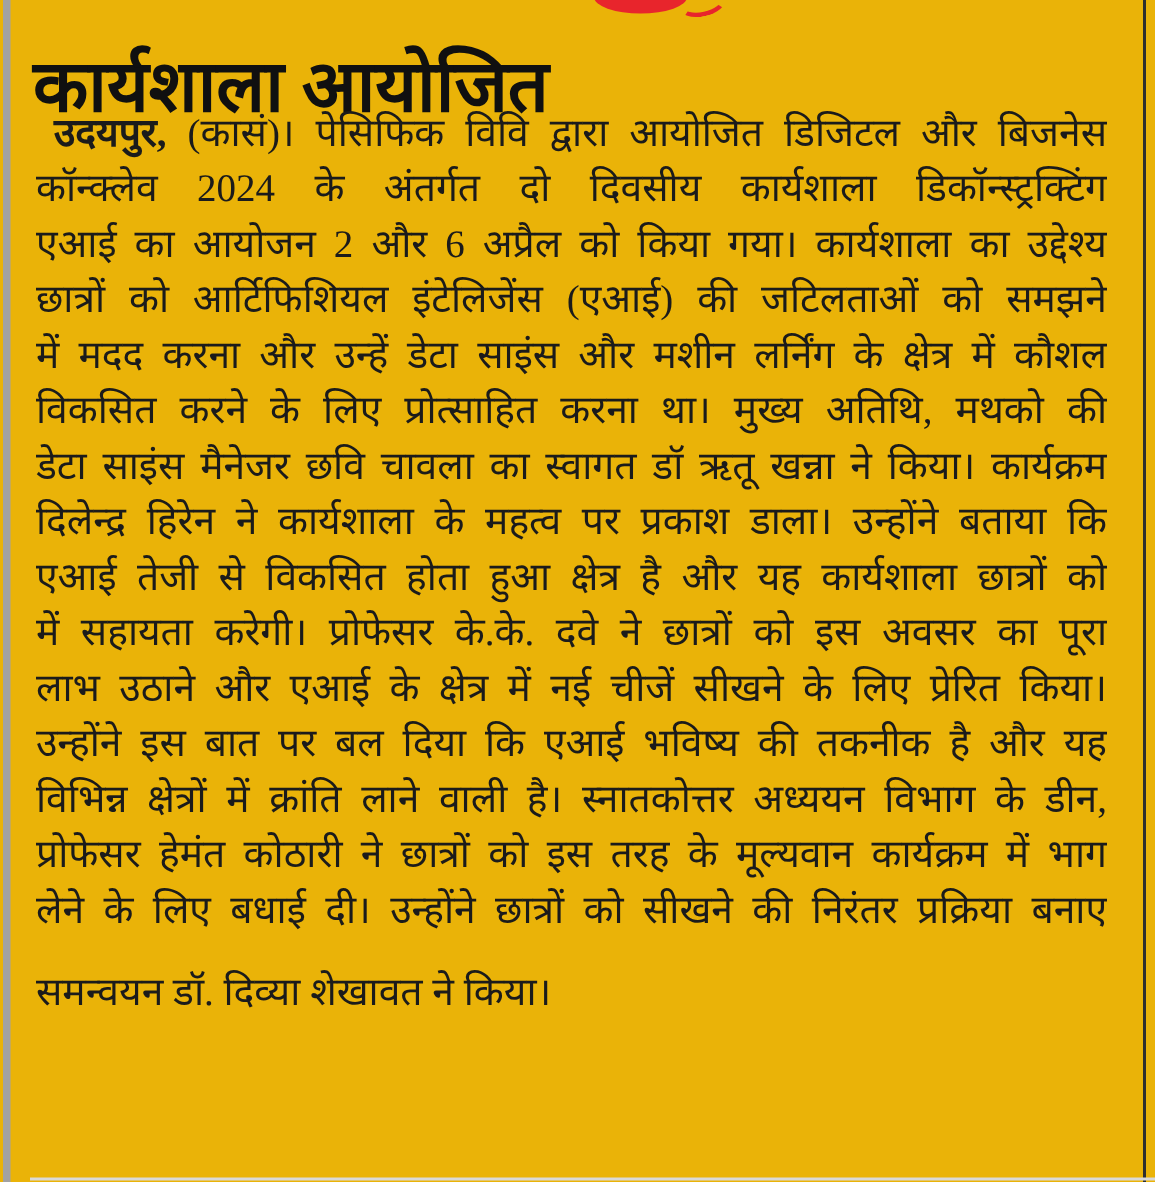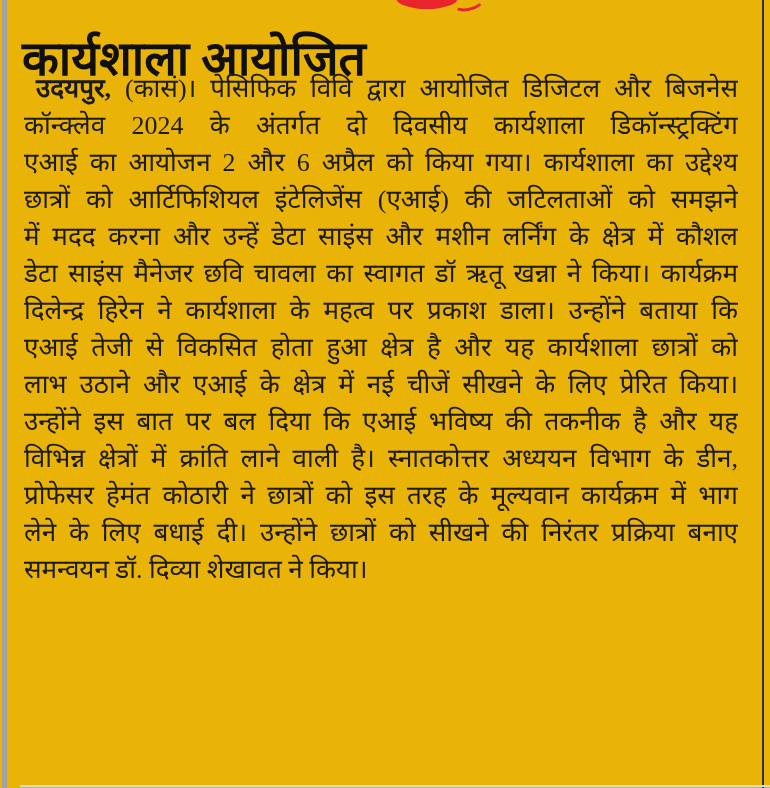--- a/index.html
+++ b/index.html
@@ -66,20 +66,21 @@
   }
   .line {
     height: 37px;
     line-height: 37px;
     text-align: justify;
     text-align-last: justify;
     white-space: nowrap;
   }
   .line.last {
     text-align-last: left;
+    margin-top: 18px;
   }
   .dateline { font-weight: 700; margin-left: 12px; }
 </style>
 </head>
 <body>
 
 <div class="clipping">
 
   <div class="left-rule"></div>
   <div class="right-rule"></div>
@@ -89,23 +90,25 @@
   <div class="red-arc"></div>
 
   <h1 class="headline">कार्यशाला आयोजित</h1>
 
   <div class="article">
     <div class="line"><span class="dateline">उदयपुर,</span> <span>(कासं)। पेसिफिक विवि द्वारा आयोजित डिजिटल और बिजनेस</span></div>
     <div class="line">कॉन्क्लेव 2024 के अंतर्गत दो दिवसीय कार्यशाला डिकॉन्स्ट्रक्टिंग</div>
     <div class="line">एआई का आयोजन 2 और 6 अप्रैल को किया गया। कार्यशाला का उद्देश्य</div>
     <div class="line">छात्रों को आर्टिफिशियल इंटेलिजेंस (एआई) की जटिलताओं को समझने</div>
     <div class="line">में मदद करना और उन्हें डेटा साइंस और मशीन लर्निंग के क्षेत्र में कौशल</div>
+    <div class="line">विकसित करने के लिए प्रोत्साहित करना था। मुख्य अतिथि, मथको की</div>
     <div class="line">डेटा साइंस मैनेजर छवि चावला का स्वागत डॉ ऋतू खन्ना ने किया। कार्यक्रम</div>
     <div class="line">दिलेन्द्र हिरेन ने कार्यशाला के महत्व पर प्रकाश डाला। उन्होंने बताया कि</div>
     <div class="line">एआई तेजी से विकसित होता हुआ क्षेत्र है और यह कार्यशाला छात्रों को</div>
+    <div class="line">में सहायता करेगी। प्रोफेसर के.के. दवे ने छात्रों को इस अवसर का पूरा</div>
     <div class="line">लाभ उठाने और एआई के क्षेत्र में नई चीजें सीखने के लिए प्रेरित किया।</div>
     <div class="line">उन्होंने इस बात पर बल दिया कि एआई भविष्य की तकनीक है और यह</div>
     <div class="line">विभिन्न क्षेत्रों में क्रांति लाने वाली है। स्नातकोत्तर अध्ययन विभाग के डीन,</div>
     <div class="line">प्रोफेसर हेमंत कोठारी ने छात्रों को इस तरह के मूल्यवान कार्यक्रम में भाग</div>
     <div class="line">लेने के लिए बधाई दी। उन्होंने छात्रों को सीखने की निरंतर प्रक्रिया बनाए</div>
     <div class="line last">समन्वयन डॉ. दिव्या शेखावत ने किया।</div>
   </div>
 
 </div>
 

